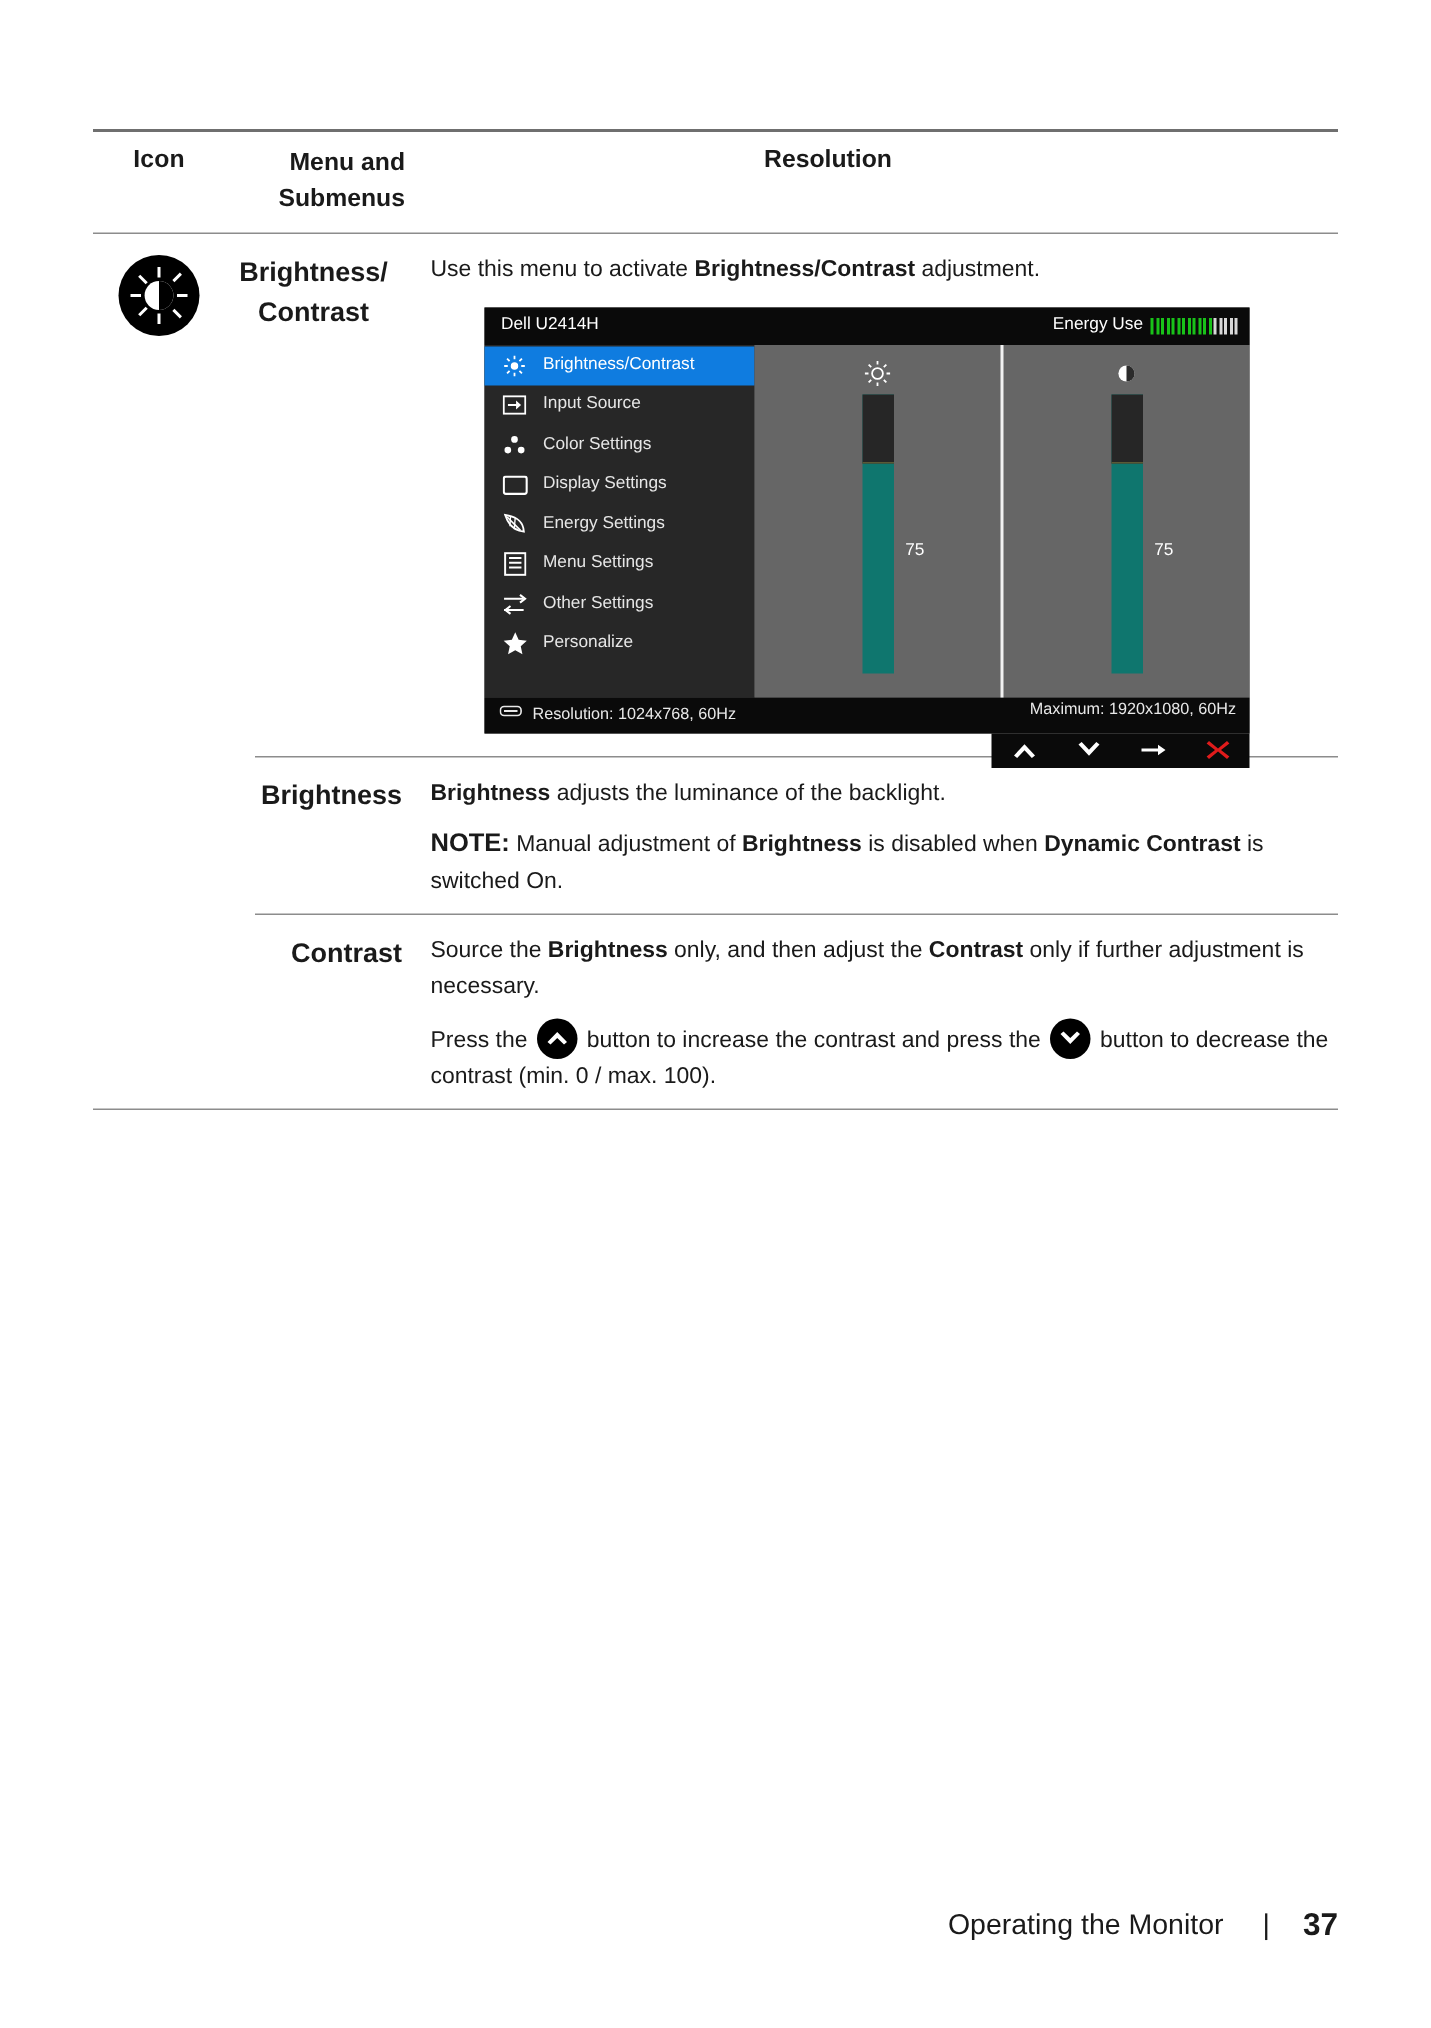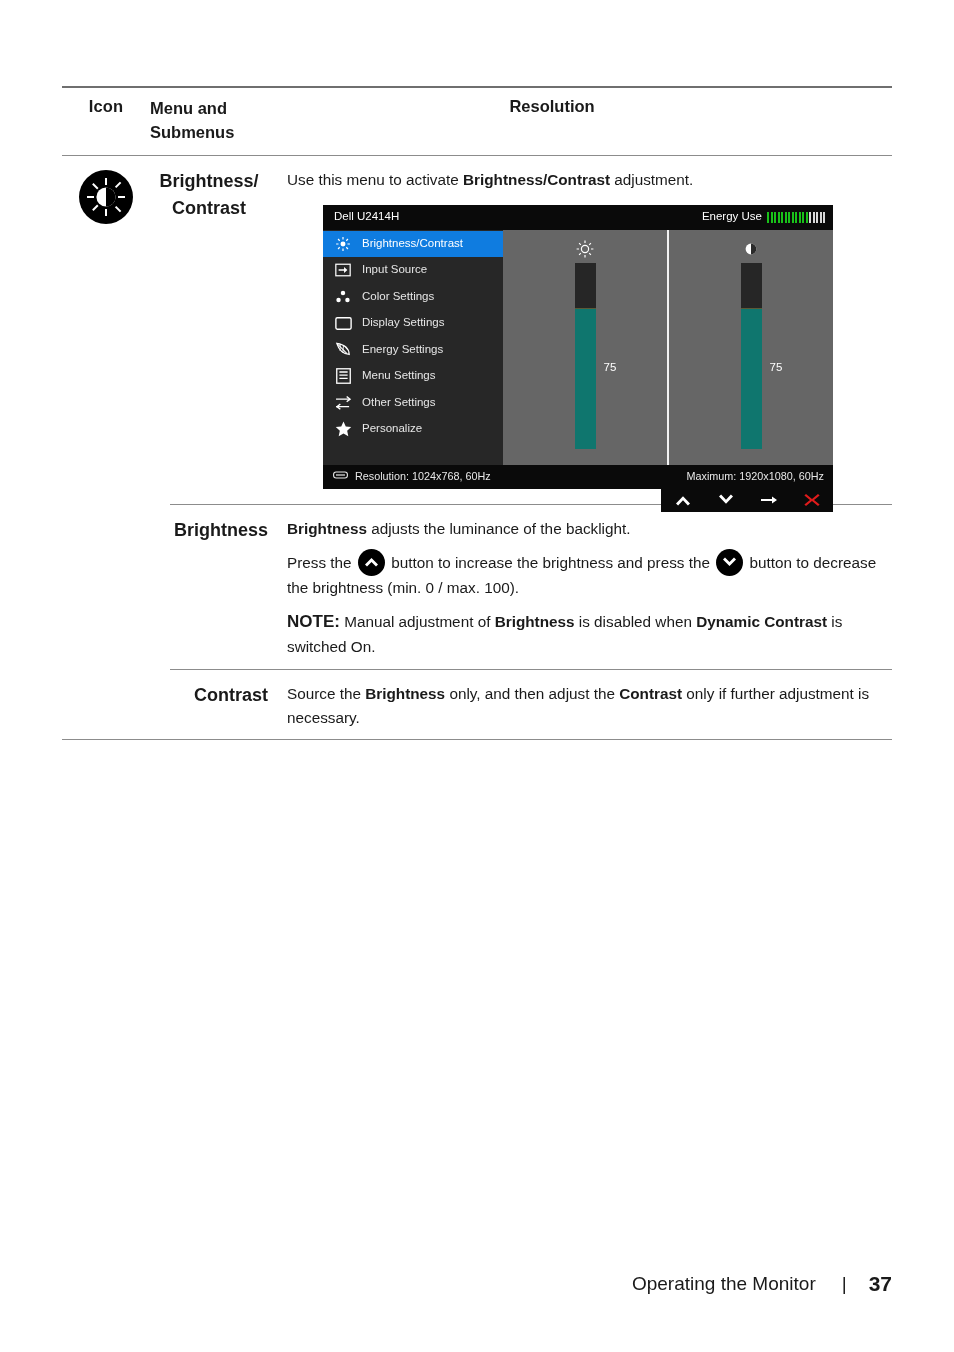--- a/index.html
+++ b/index.html
@@ -44,21 +44,21 @@
   }
   .hdr-icon {
     width: 88px;
     text-align: center;
     font-weight: bold;
     font-size: 16.5px;
     letter-spacing: .1px;
   }
   .hdr-menu {
     width: 120px;
-    text-align: left;
+    text-align: right;
     font-weight: bold;
     font-size: 16.5px;
     line-height: 1.45;
   }
   .hdr-desc {
     flex: 1;
     text-align: center;
     font-weight: bold;
     font-size: 16.5px;
     padding-right: 58px;
@@ -198,21 +198,20 @@
     top: 96px;
     color: #ffffff;
     font-size: 11.5px;
     white-space: nowrap;
   }
 
   .osd-foot {
     height: 24px;
     background: #0a0a0a;
     display: flex;
-    align-items: center;
     justify-content: space-between;
     padding: 0 9px 0 10px;
     color: #e8e8e8;
     font-size: 10.8px;
     box-sizing: border-box;
   }
   .osd-foot .res { display: flex; align-items: center; gap: 7px; }
 
   .osd-navbar {
     position: absolute;
@@ -483,49 +482,49 @@
     <div class="rule-indent-top"></div>
 
     <div class="body-row">
       <div class="cell-icon"></div>
       <div class="cell-label">Brightness</div>
       <div class="cell-desc">
         <p>
           <b>Brightness</b><span> adjusts the luminance of the backlight.</span>
         </p>
         <p>
-          <span>Press the</span>
-          <span class="rbtn">
-            <svg width="15" height="12" viewBox="0 0 15 12" aria-hidden="true">
-                <path d="M7.5 2 L14 8.6 L12 10.4 L7.5 6 L3 10.4 L1 8.6 Z" fill="#ffffff"></path>
-              </svg>
-          </span>
-          <span>button to increase the brightness and press the</span>
-          <span class="rbtn">
-            <svg width="15" height="12" viewBox="0 0 15 12" aria-hidden="true">
-                <path d="M7.5 10 L1 3.4 L3 1.6 L7.5 6 L12 1.6 L14 3.4 Z" fill="#ffffff"></path>
-              </svg>
-          </span>
-          <span>button to decrease the brightness (min. 0 / max. 100).</span>
-        </p>
-        <p>
           <span class="note-lbl">NOTE:</span><span> Manual adjustment of </span><b>Brightness</b><span> is disabled when </span><b>Dynamic Contrast</b><span> is switched On.</span>
         </p>
       </div>
     </div>
 
     <div class="rule-indent"></div>
 
     <div class="body-row">
       <div class="cell-icon"></div>
       <div class="cell-label">Contrast</div>
       <div class="cell-desc">
         <p>
           <span>Source the </span><b>Brightness</b><span> only, and then adjust the </span><b>Contrast</b><span> only if further adjustment is necessary.</span>
         </p>
+        <p>
+          <span>Press the</span>
+          <span class="rbtn">
+            <svg width="15" height="12" viewBox="0 0 15 12" aria-hidden="true">
+                <path d="M7.5 2 L14 8.6 L12 10.4 L7.5 6 L3 10.4 L1 8.6 Z" fill="#ffffff"></path>
+              </svg>
+          </span>
+          <span>button to increase the contrast and press the</span>
+          <span class="rbtn">
+            <svg width="15" height="12" viewBox="0 0 15 12" aria-hidden="true">
+                <path d="M7.5 10 L1 3.4 L3 1.6 L7.5 6 L12 1.6 L14 3.4 Z" fill="#ffffff"></path>
+              </svg>
+          </span>
+          <span>button to decrease the contrast (min. 0 / max. 100).</span>
+        </p>
       </div>
     </div>
 
     <div class="rule-thin"></div>
   </div>
 
   <div class="footer">
     <span class="ftxt">Operating the Monitor</span>
     <span class="fsep">|</span>
     <span class="fpage">37</span>

